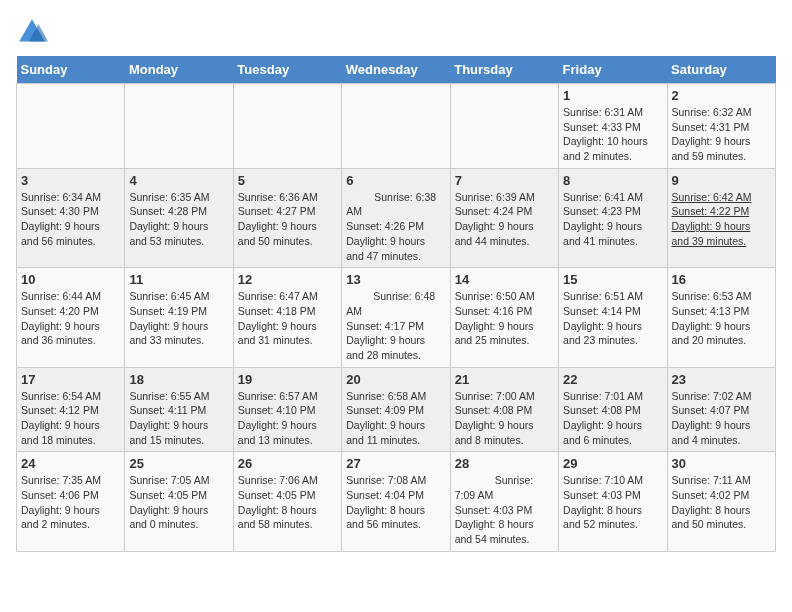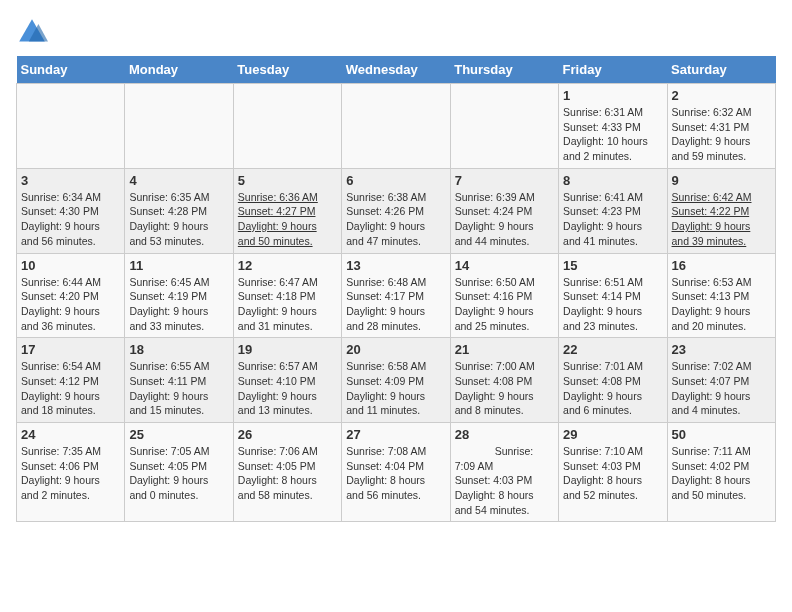--- a/index.html
+++ b/index.html
@@ -145,25 +145,25 @@
       </tr>
       <tr>
         <td><span class="day-number">3</span><span class="day-info" style="white-space: pre-line;">Sunrise: 6:34 AM
 Sunset: 4:30 PM
 Daylight: 9 hours
 and 56 minutes.</span></td>
         <td><span class="day-number">4</span><span class="day-info" style="white-space: pre-line;">Sunrise: 6:35 AM
 Sunset: 4:28 PM
 Daylight: 9 hours
 and 53 minutes.</span></td>
-        <td><span class="day-number">5</span><span class="day-info" style="white-space: pre-line; text-decoration: underline;">Sunrise: 6:36 AM
+        <td><span class="day-number">5</span><span class="day-info" style="white-space: pre-line;">Sunrise: 6:36 AM
 Sunset: 4:27 PM
 Daylight: 9 hours
 and 50 minutes.</span></td>
-        <td><span class="day-number">6</span><span class="day-info" style="white-space: pre-line;">Sunrise: 6:38 AM
+        <td><span class="day-number">6</span><span class="day-info" style="white-space: pre-line; margin-left: 28px;">Sunrise: 6:38 AM
 Sunset: 4:26 PM
 Daylight: 9 hours
 and 47 minutes.</span></td>
         <td><span class="day-number">7</span><span class="day-info" style="white-space: pre-line;">Sunrise: 6:39 AM
 Sunset: 4:24 PM
 Daylight: 9 hours
 and 44 minutes.</span></td>
         <td><span class="day-number">8</span><span class="day-info" style="white-space: pre-line;">Sunrise: 6:41 AM
 Sunset: 4:23 PM
 Daylight: 9 hours
@@ -179,21 +179,21 @@
 Daylight: 9 hours
 and 36 minutes.</span></td>
         <td><span class="day-number">11</span><span class="day-info" style="white-space: pre-line;">Sunrise: 6:45 AM
 Sunset: 4:19 PM
 Daylight: 9 hours
 and 33 minutes.</span></td>
         <td><span class="day-number">12</span><span class="day-info" style="white-space: pre-line;">Sunrise: 6:47 AM
 Sunset: 4:18 PM
 Daylight: 9 hours
 and 31 minutes.</span></td>
-        <td><span class="day-number">13</span><span class="day-info" style="white-space: pre-line;">Sunrise: 6:48 AM
+        <td><span class="day-number">13</span><span class="day-info" style="white-space: pre-line; margin-left: 27px;">Sunrise: 6:48 AM
 Sunset: 4:17 PM
 Daylight: 9 hours
 and 28 minutes.</span></td>
         <td><span class="day-number">14</span><span class="day-info" style="white-space: pre-line;">Sunrise: 6:50 AM
 Sunset: 4:16 PM
 Daylight: 9 hours
 and 25 minutes.</span></td>
         <td><span class="day-number">15</span><span class="day-info" style="white-space: pre-line;">Sunrise: 6:51 AM
 Sunset: 4:14 PM
 Daylight: 9 hours
@@ -251,19 +251,19 @@
 Daylight: 8 hours
 and 56 minutes.</span></td>
         <td><span class="day-number">28</span><span class="day-info" style="white-space: pre-line; margin-left: 40px;">Sunrise: 7:09 AM
 Sunset: 4:03 PM
 Daylight: 8 hours
 and 54 minutes.</span></td>
         <td><span class="day-number">29</span><span class="day-info" style="white-space: pre-line;">Sunrise: 7:10 AM
 Sunset: 4:03 PM
 Daylight: 8 hours
 and 52 minutes.</span></td>
-        <td><span class="day-number">50</span><span class="day-info" style="white-space: pre-line;">Sunrise: 7:11 AM
+        <td><span class="day-number">30</span><span class="day-info" style="white-space: pre-line;">Sunrise: 7:11 AM
 Sunset: 4:02 PM
 Daylight: 8 hours
 and 50 minutes.</span></td>
       </tr>
     </tbody>
 </table>
 
 </body></html>

